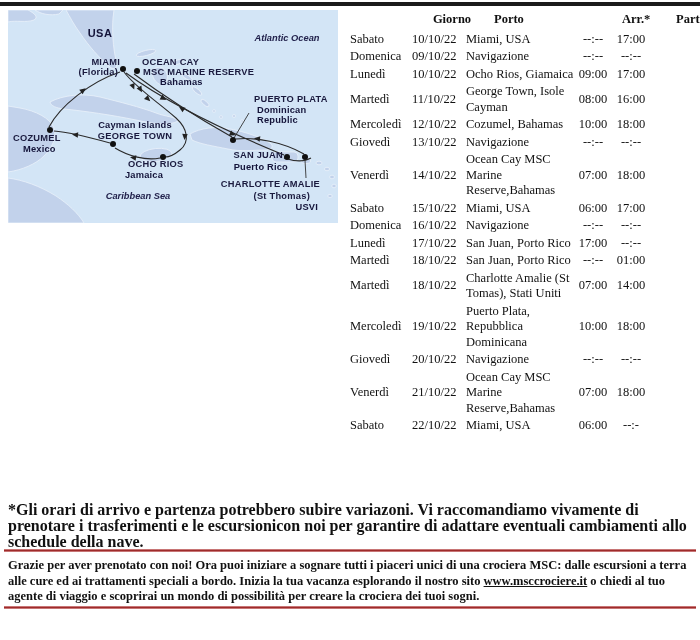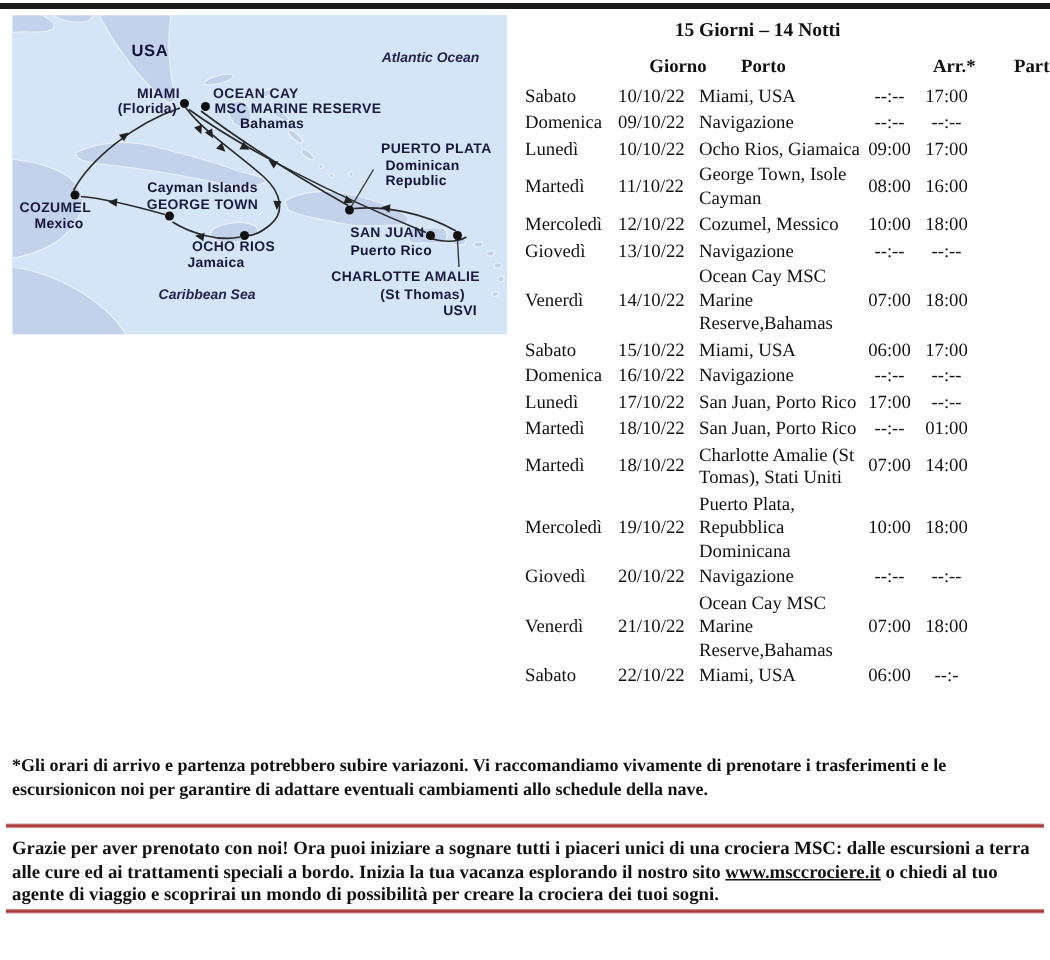--- a/index.html
+++ b/index.html
@@ -24,21 +24,21 @@
   .c{font-size:12.5px;line-height:15.5px;}
   .trow .c{padding:1px 0;}
   .c.day{text-align:left;}
   .c.date{text-align:left;padding-left:2px;}
   .c.port{text-align:left;padding-left:4px;}
   .c.arr,.c.part{text-align:center;white-space:nowrap;}
   .h-giorno{text-align:center;}
   .h-porto{text-align:left;padding-left:4px;}
   .h-arr,.h-part{text-align:left;}
   
-  .footnote{position:absolute;left:8px;top:502px;width:686px;font-weight:bold;font-size:12px;line-height:16px;}
+  .footnote{position:absolute;left:8px;top:502px;width:686px;font-weight:bold;font-size:16px;line-height:16px;}
   .redline{position:absolute;left:4px;width:692px;height:3px;
     background:linear-gradient(180deg,#dc9a9a 0%,#9e2b2b 50%,#dc9a9a 100%);}
   .redline.r1{top:549px;}
   .redline.r2{top:606px;}
   .closing{position:absolute;left:8px;top:558px;width:688px;font-weight:bold;font-size:12.5px;line-height:15.5px;}
   .closing a{color:inherit;text-decoration:underline;cursor:pointer;}
 </style>
 </head>
 <body>
 
@@ -144,21 +144,20 @@
   <text class="m-port" x="275" y="148" text-anchor="end">SAN JUAN</text>
   <text class="m-country" x="280" y="160" text-anchor="end">Puerto Rico</text>
 
   <text class="m-port" x="312" y="177" text-anchor="end">CHARLOTTE AMALIE</text>
   <text class="m-port" x="302" y="189" text-anchor="end">(St Thomas)</text>
   <text class="m-country" x="310" y="200" text-anchor="end">USVI</text>
 </svg>
 </div>
 
 <div class="itin">
-  <div class="itin-title">15 Giorni – 14 Notti</div>
   <div class="thead">
     <div class="c"></div>
     <div class="c h-giorno">Giorno</div>
     <div class="c h-porto">Porto</div>
     <div class="c h-arr">Arr.*</div>
     <div class="c h-part">Part.*</div>
   </div>
   <div id="tbody">
   <div class="trow">
     <div class="c day">Sabato</div>
@@ -188,21 +187,21 @@
     <div class="c day">Martedì</div>
     <div class="c date">11/10/22</div>
     <div class="c port">George Town, Isole Cayman</div>
     <div class="c arr">08:00</div>
     <div class="c part">16:00</div>
   </div>
 
   <div class="trow">
     <div class="c day">Mercoledì</div>
     <div class="c date">12/10/22</div>
-    <div class="c port">Cozumel, Messico</div>
+    <div class="c port">Cozumel, Bahamas</div>
     <div class="c arr">10:00</div>
     <div class="c part">18:00</div>
   </div>
 
   <div class="trow">
     <div class="c day">Giovedì</div>
     <div class="c date">13/10/22</div>
     <div class="c port">Navigazione</div>
     <div class="c arr">--:--</div>
     <div class="c part">--:--</div>

